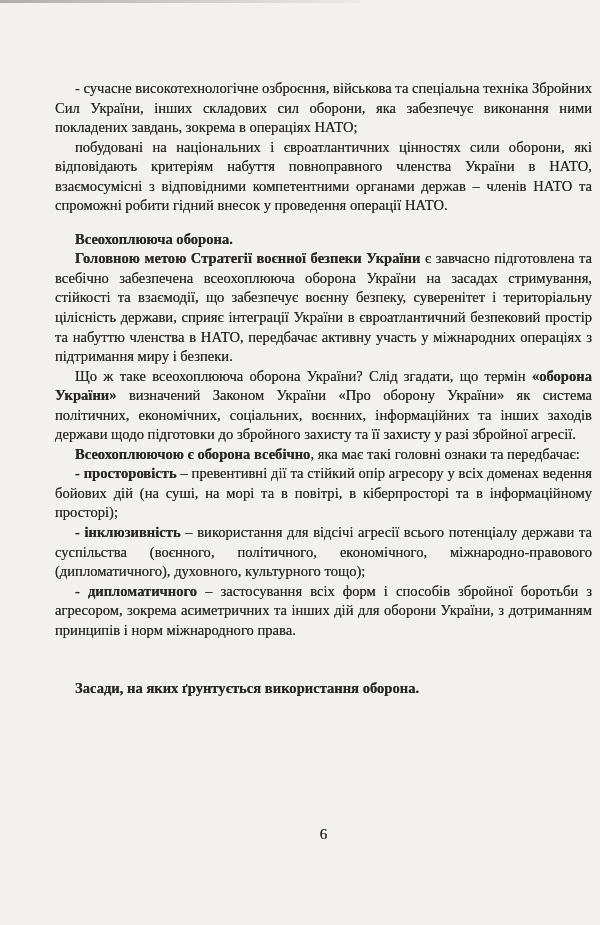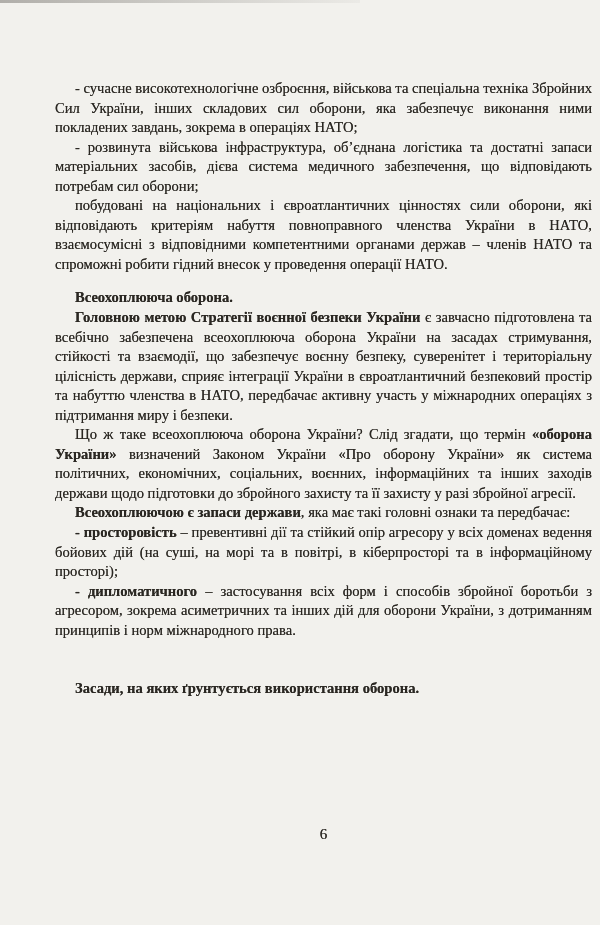--- a/index.html
+++ b/index.html
@@ -61,24 +61,24 @@
     text-shadow: 0 0 0.45px rgba(42,39,34,0.75);
   }
 </style>
 </head>
 <body>
 
 <div class="page">
   <div class="scan-edge-top"></div>
   <div class="text-block" id="text-block">
       <p class=""><span>- сучасне високотехнологічне озброєння, військова та спеціальна техніка Збройних Сил України, інших складових сил оборони, яка забезпечує виконання ними покладених завдань, зокрема в операціях НАТО;</span></p>
-      <p class=""><span>- розвинута військова інфраструктура, об’єднана логістика та достатні запаси матеріальних засобів, дієва система медичного забезпечення, що відповідають потребам сил оборони;</span></p>
       <p class=""><span>побудовані на національних і євроатлантичних цінностях сили оборони, які відповідають критеріям набуття повноправного членства України в НАТО, взаємосумісні з відповідними компетентними органами держав – членів НАТО та спроможні робити гідний внесок у проведення операції НАТО.</span></p>
       <p class="heading"><span class="bold">Всеохоплююча оборона.</span></p>
       <p class=""><span class="bold">Головною метою Стратегії воєнної безпеки України</span><span> є завчасно підготовлена та всебічно забезпечена всеохоплююча оборона України на засадах стримування, стійкості та взаємодії, що забезпечує воєнну безпеку, суверенітет і територіальну цілісність держави, сприяє інтеграції України в євроатлантичний безпековий простір та набуттю членства в НАТО, передбачає активну участь у міжнародних операціях з підтримання миру і безпеки.</span></p>
       <p class=""><span>Що ж таке всеохоплююча оборона України? Слід згадати, що термін </span><span class="bold">«оборона України»</span><span> визначений Законом України «Про оборону України» як система політичних, економічних, соціальних, воєнних, інформаційних та інших заходів держави щодо підготовки до збройного захисту та її захисту у разі збройної агресії.</span></p>
-      <p class=""><span class="bold">Всеохоплюючою є запаси держави</span><span>, яка має такі головні ознаки та передбачає:</span></p>
+      <p class=""><span class="bold">Всеохоплюючою є оборона всебічно</span><span>, яка має такі головні ознаки та передбачає:</span></p>
       <p class=""><span class="bold">- просторовість</span><span> – превентивні дії та стійкий опір агресору у всіх доменах ведення бойових дій (на суші, на морі та в повітрі, в кіберпросторі та в інформаційному просторі);</span></p>
+      <p class=""><span class="bold">- інклюзивність</span><span> – використання для відсічі агресії всього потенціалу держави та суспільства (воєнного, політичного, економічного, міжнародно-правового (дипломатичного), духовного, культурного тощо);</span></p>
       <p class=""><span class="bold">- дипломатичного</span><span> – застосування всіх форм і способів збройної боротьби з агресором, зокрема асиметричних та інших дій для оборони України, з дотриманням принципів і норм міжнародного права.</span></p>
       <p class="heading-wide"><span class="bold">Засади, на яких ґрунтується використання оборона.</span></p>
     </div>
   <div class="page-number">6</div>
 </div>
 
 </body></html>

